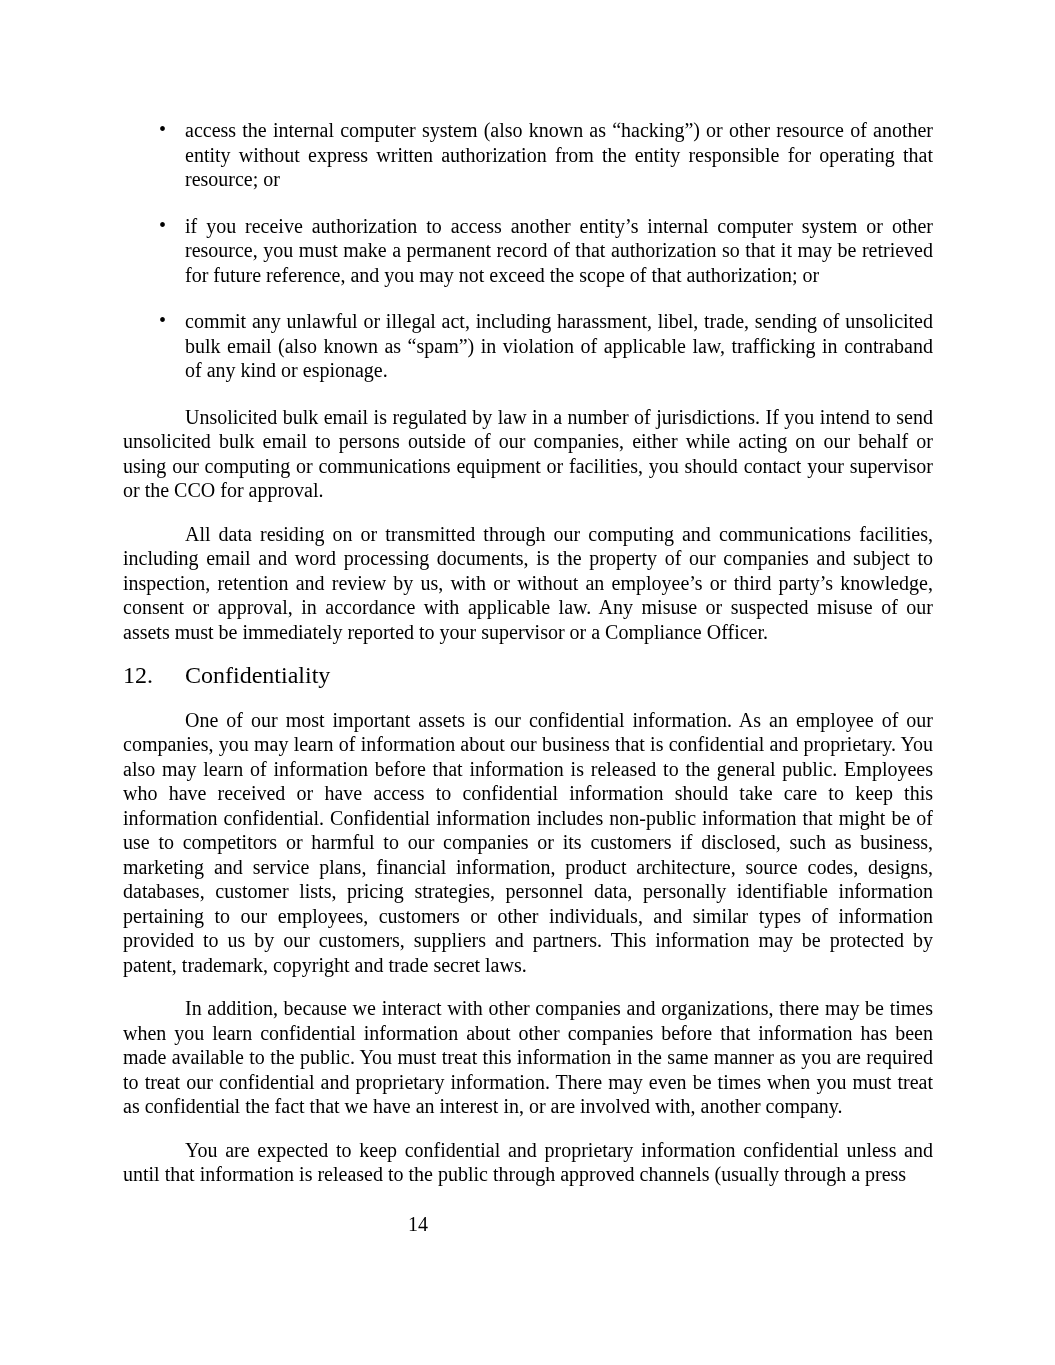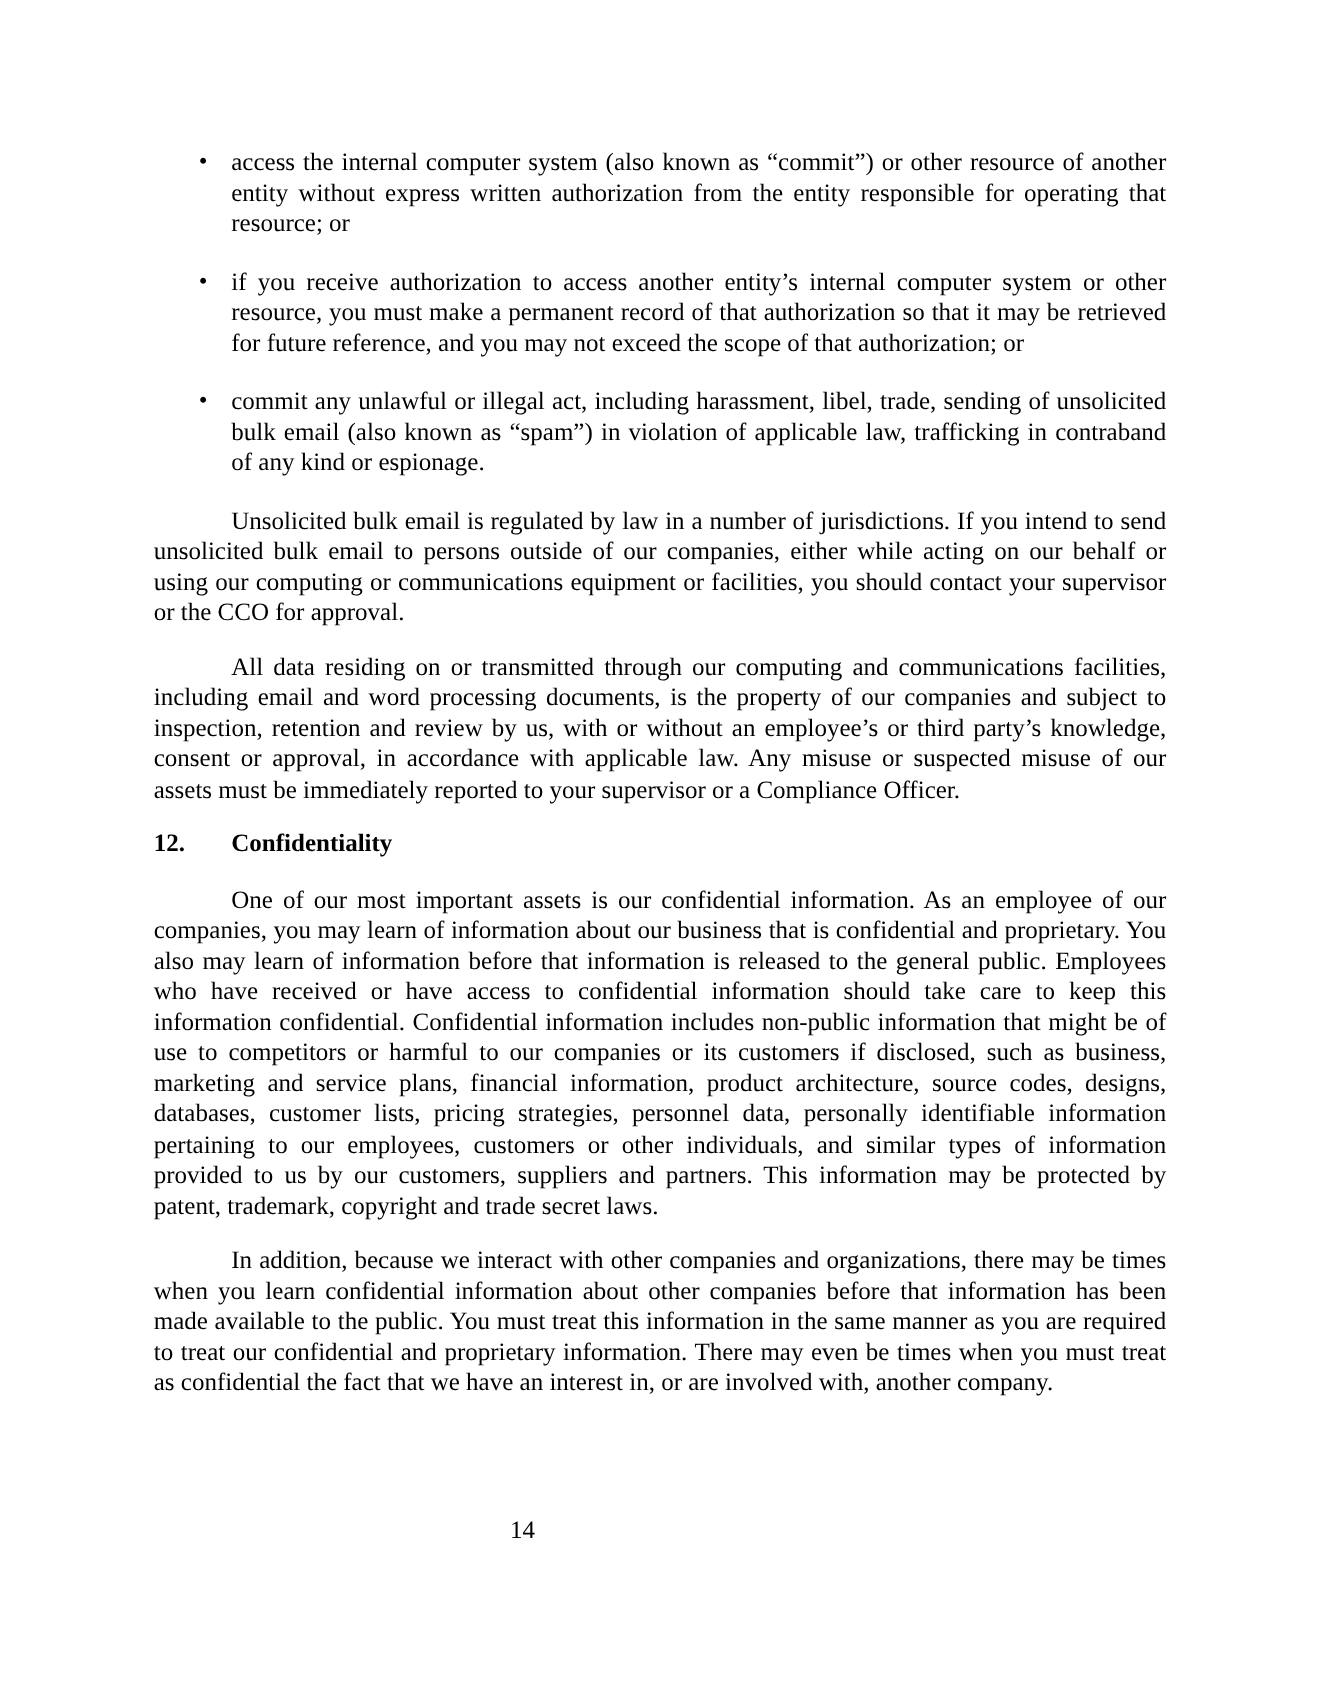--- a/index.html
+++ b/index.html
@@ -43,22 +43,22 @@
   li.bullet-item .bullet-text {
     display: block;
     text-align: justify;
   }
   p.body-para {
     margin: 0 0 19px 0;
     text-align: justify;
     text-indent: 62px;
   }
   h2.section-heading {
-    font-size: 20px;
-    font-weight: bold;
+    font-size: 24px;
+    font-weight: normal;
     margin: 0 0 20px 0;
     line-height: 24.5px;
   }
   h2.section-heading .sec-num {
     display: inline-block;
     width: 62px;
   }
   .page-footer {
     position: absolute;
     left: 0;
@@ -69,21 +69,21 @@
 </style>
 </head>
 <body>
 
 <div class="page">
   <div class="content">
 
     <ul class="bullet-list">
       <li class="bullet-item">
         <span class="bullet">•</span>
-        <span class="bullet-text">access the internal computer system (also known as “commit”) or other resource of another entity without express written authorization from the entity responsible for operating that resource; or</span>
+        <span class="bullet-text">access the internal computer system (also known as “hacking”) or other resource of another entity without express written authorization from the entity responsible for operating that resource; or</span>
       </li>
       <li class="bullet-item">
         <span class="bullet">•</span>
         <span class="bullet-text">if you receive authorization to access another entity’s internal computer system or other resource, you must make a permanent  record of that authorization so that it may be retrieved for future reference, and you may not exceed the scope of that authorization; or</span>
       </li>
       <li class="bullet-item">
         <span class="bullet">•</span>
         <span class="bullet-text">commit any unlawful or illegal act, including harassment, libel, trade, sending of unsolicited bulk email (also known as “spam”) in violation of applicable law, trafficking in contraband of any kind or espionage.</span>
       </li>
     </ul>
@@ -93,17 +93,18 @@
     <p class="body-para">All data residing on or transmitted through our computing and communications facilities, including email and word processing documents, is the property of our companies and subject to inspection, retention and review by us, with or without an employee’s or third party’s knowledge, consent or approval, in accordance with applicable law.  Any misuse or suspected misuse of  our assets must be immediately reported to your supervisor or a Compliance Officer.</p>
 
     <h2 class="section-heading">
       <span class="sec-num">12.</span><span class="sec-title">Confidentiality</span>
     </h2>
 
     <p class="body-para">One of our most important assets is our confidential information.  As an employee of our companies, you may learn of information about our business that is confidential and proprietary.  You also may learn of information before that information is released to the general public.  Employees who have received or have access to confidential information should take care to keep this information confidential.  Confidential information includes non-public information that might be of use to competitors or harmful to our companies or its customers if disclosed, such as business, marketing and service plans, financial information, product architecture, source codes, designs, databases, customer lists, pricing strategies, personnel data, personally identifiable information pertaining to our employees, customers or other individuals, and similar types of information provided to us by our customers, suppliers and partners.  This information may be protected by patent, trademark, copyright and trade secret laws.</p>
 
     <p class="body-para">In addition, because we interact with other companies and organizations, there may be times when you learn confidential information about other companies before that information has been made available to the public.  You must treat this information in the same manner as you are required to treat our confidential and proprietary information.  There may even be times when you must treat as confidential the fact that we have an interest in, or are involved with, another company.</p>
 
+    <p class="body-para">You are expected to keep confidential and proprietary information confidential unless and until that information is released to the public through approved channels (usually through a press</p>
 
   </div>
 
   <div class="page-footer">14</div>
 </div>
 
 </body></html>

